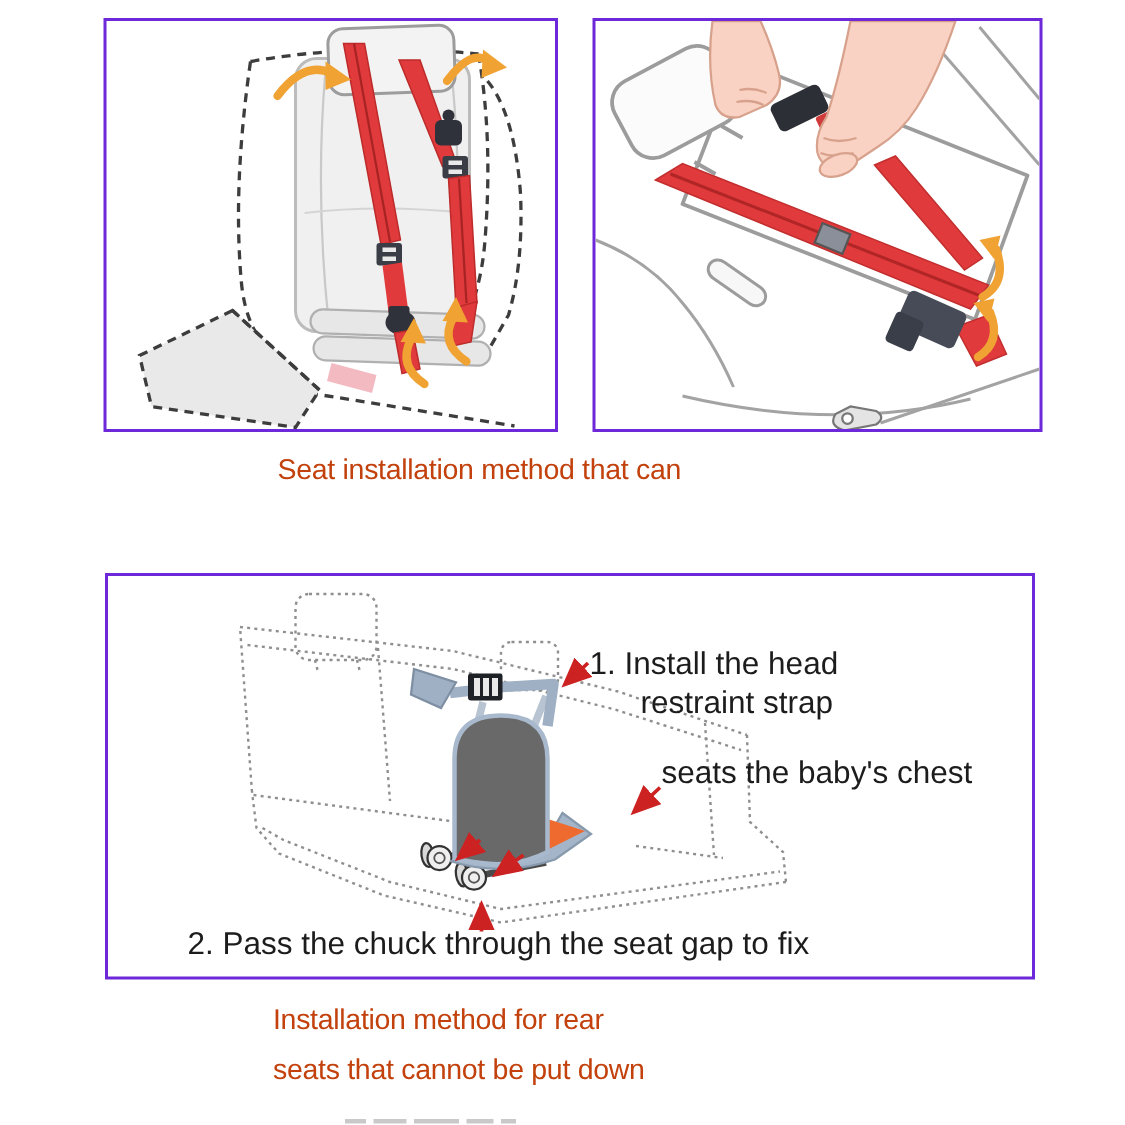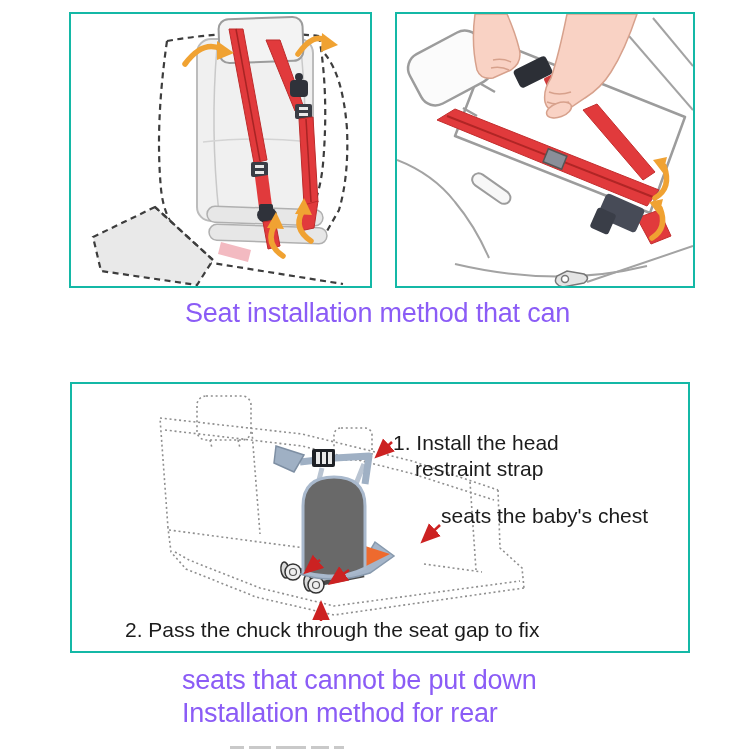--- a/index.html
+++ b/index.html
@@ -1,37 +1,37 @@
 <!DOCTYPE html>
 <html><head>
 <meta charset="utf-8">
 <style>
   html,body{margin:0;padding:0;}
   body{
     width:750px;height:750px;position:relative;background:#ffffff;
     font-family:"Liberation Sans", sans-serif;color:#1c1c1c;overflow:hidden;
   }
   .panel{
-    position:absolute;background:#ffffff;border:2px solid #14b8a6;box-sizing:border-box;
+    position:absolute;background:#ffffff;border:2px solid #6d28d9;box-sizing:border-box;
   }
   #panel-top-left{left:69px;top:12px;width:303px;height:276px;}
   #panel-top-right{left:395px;top:12px;width:300px;height:276px;}
   #panel-bottom{left:70px;top:382px;width:620px;height:271px;}
   .panel svg{position:absolute;left:0;top:0;}
   .caption{
-    position:absolute;font-size:27px;line-height:33px;letter-spacing:-0.2px;
-    color:#8b5cf6;white-space:nowrap;
+    position:absolute;font-size:19px;line-height:33px;letter-spacing:-0.2px;
+    color:#c2410c;white-space:nowrap;
   }
   #caption-top{left:185px;top:297px;}
   #caption-bottom{left:182px;top:664px;}
   .annotation{
     position:absolute;font-size:21px;line-height:26px;color:#1c1c1c;white-space:nowrap;
   }
   #step1-text{left:321px;top:46px;}
-  #step1-text .l2{margin-left:22px;}
+  #step1-text .l2{margin-left:34px;}
   #step3-text{left:369px;top:119px;}
   #step2-text{left:53px;top:233px;}
   #cutoff-sliver{
     position:absolute;left:230px;top:746px;width:150px;height:4px;overflow:hidden;
   }
   #cutoff-sliver span{display:inline-block;height:3px;background:#c9c9c9;margin-right:5px;vertical-align:top;}
 </style>
 </head>
 <body>
 
@@ -246,19 +246,19 @@
     <div>1. Install the head</div>
     <div class="l2">restraint strap</div>
   </div>
   <div class="annotation" id="step3-text">
     <div>seats the baby's chest</div>
   </div>
   <div class="annotation" id="step2-text">2. Pass the chuck through the seat gap to fix</div>
 </div>
 
 <div class="caption" id="caption-bottom">
+  <div>Installation method for rear</div>
   <div>seats that cannot be put down</div>
-  <div>Installation method for rear</div>
 </div>
 
 <div id="cutoff-sliver">
   <span style="width:14px"></span><span style="width:22px"></span><span style="width:30px"></span><span style="width:18px"></span><span style="width:10px"></span>
 </div>
 
 </body></html>

